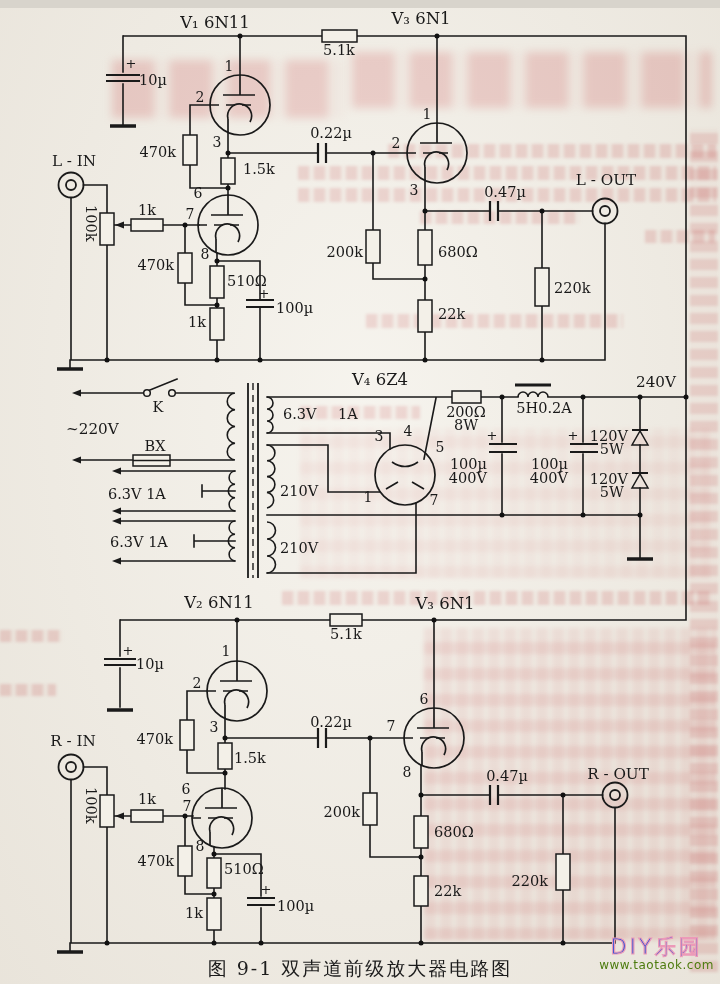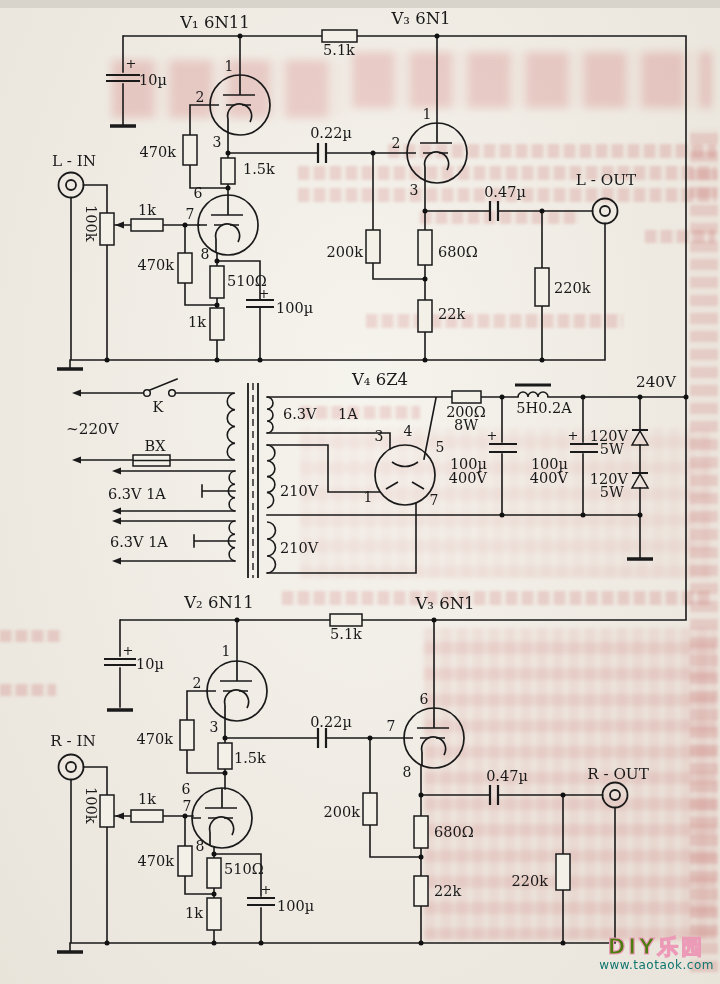--- a/index.html
+++ b/index.html
@@ -21,23 +21,23 @@
       repeating-linear-gradient(0deg, rgba(205,105,105,.16) 0 12px, rgba(205,105,105,0) 12px 26px),
       repeating-linear-gradient(90deg, rgba(205,105,105,.14) 0 12px, rgba(205,105,105,.02) 12px 16px);
       filter:blur(2px);}
   svg.schem{position:absolute;left:0;top:0;z-index:2;}
   svg.schem text{fill:#191919;}
   .a{text-anchor:middle}.e{text-anchor:end}
   .s13{font-size:13px}.s14{font-size:14px}.s145{font-size:14.5px}.s15{font-size:15.2px}.s16{font-size:16.5px}
   .caption{position:absolute;left:0;top:948px;width:720px;text-align:center;z-index:3;
       font-size:19px;letter-spacing:2px;color:#1c1c1c;}
   .wm{position:absolute;right:6px;top:928px;z-index:3;text-align:center;line-height:1.1;}
-  .wm .brand{font-family:"DejaVu Sans",sans-serif;font-weight:bold;font-size:21px;letter-spacing:3px;
-      color:#4d7c0f;-webkit-text-stroke:1.2px #ec9ab8;text-stroke:1.2px #ec9ab8;}
-  .wm .url{font-family:"DejaVu Sans",sans-serif;font-size:12px;color:#0f766e;letter-spacing:.5px;}
+  .wm .brand{font-family:"DejaVu Sans",sans-serif;font-weight:normal;font-size:21px;letter-spacing:3px;
+      color:#1d4ed8;-webkit-text-stroke:1.2px #ec9ab8;text-stroke:1.2px #ec9ab8;}
+  .wm .url{font-family:"DejaVu Sans",sans-serif;font-size:12px;color:#4d7c0f;letter-spacing:.5px;}
 </style>
 </head>
 <body>
 
 <div class="page">
 
   <div class="bleed big" style="left:112px;top:52px;width:232px;height:58px;"></div>
   <div class="bleed big" style="left:352px;top:44px;width:360px;height:56px;"></div>
   <div class="bleed row" style="left:388px;top:136px;width:328px;height:14px;"></div>
   <div class="bleed row" style="left:298px;top:158px;width:418px;height:14px;"></div>
@@ -383,18 +383,19 @@
       <text class="a s14" x="407" y="769">8</text>
       <text class="e s145" x="360" y="809">200k</text>
       <text class="s145" x="434" y="829">680Ω</text>
       <text class="s145" x="434" y="888">22k</text>
       <text class="a s145" x="507" y="773">0.47µ</text>
       <text class="a s15" x="618" y="771">R - OUT</text>
       <text class="e s145" x="548" y="878">220k</text>
     </g>
   </svg>
 
+  <div class="caption">图 9-1  双声道前级放大器电路图</div>
 
   <div class="wm">
     <div class="brand">DIY乐园</div>
     <div class="url">www.taotaok.com</div>
   </div>
 </div>
 
 </body></html>

